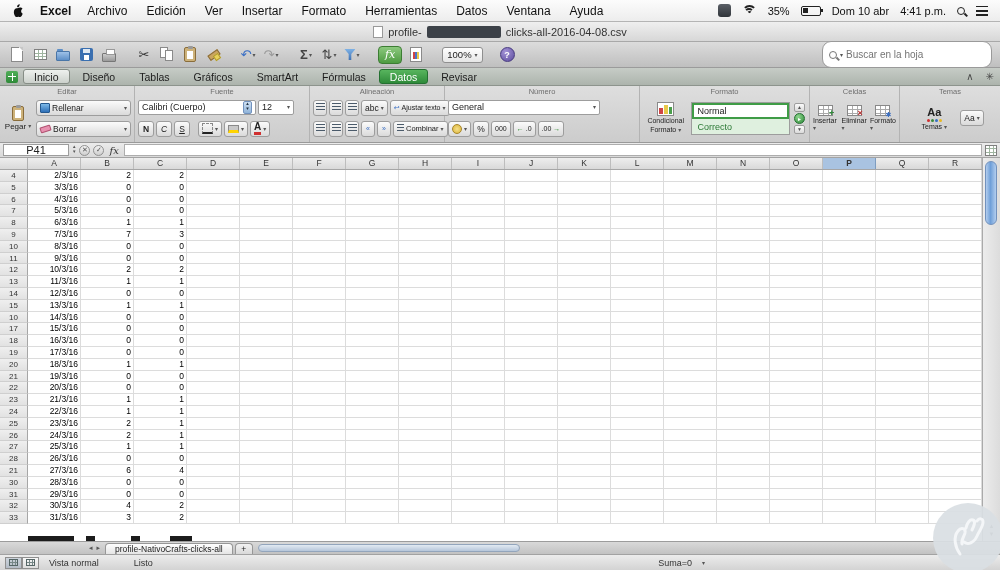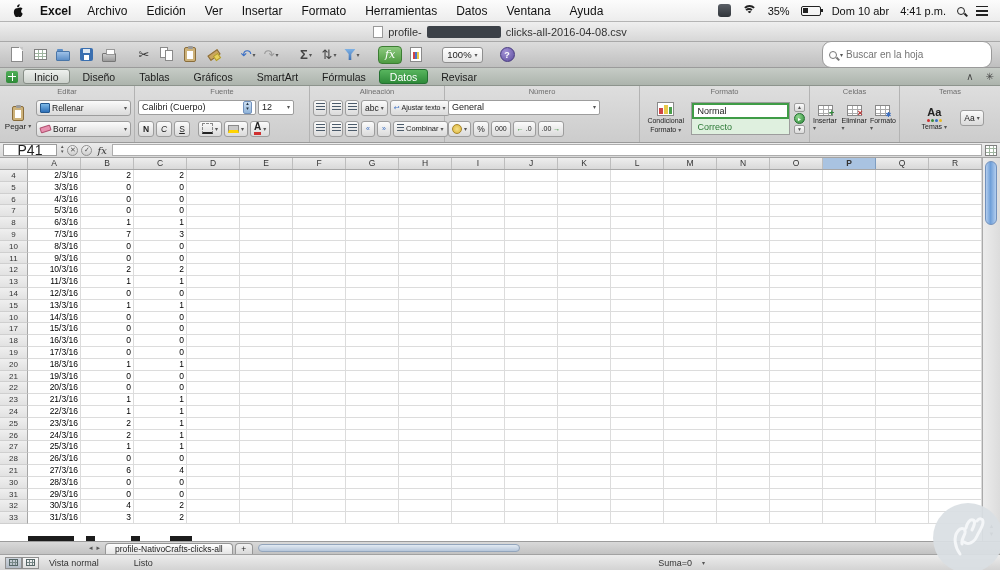--- a/index.html
+++ b/index.html
@@ -114,21 +114,21 @@
 .cicon.ins:after{content:"+";color:#2f8b3a}
 .cicon.del:after{content:"×";color:#c03030}
 .cicon.fmt:after{content:"✱";color:#3a6fc4;font-size:7px}
 .temasicon{display:flex;flex-direction:column;align-items:center;line-height:1}
 .temasicon b{font-size:11px}
 .dots{display:flex;gap:1px;margin-top:1px}
 .dots i{width:3px;height:3px;border-radius:50%}
 .dots i:nth-child(1){background:#d03030}.dots i:nth-child(2){background:#3a8a3a}.dots i:nth-child(3){background:#3a6fc4}.dots i:nth-child(4){background:#e8b820}
 
 .fbar{height:15px;background:linear-gradient(#ebebeb,#d9d9d9);border-bottom:1px solid #a3a3a3;display:flex;align-items:center;padding:0 3px;gap:3px}
-.namebox{width:54px;height:12px;background:#fff;border:1px solid #9d9d9d;font-size:14px;color:#222;display:flex;align-items:center;justify-content:center}
+.namebox{width:66px;height:12px;background:#fff;border:1px solid #9d9d9d;font-size:11px;color:#222;display:flex;align-items:center;justify-content:center}
 .nstep{display:flex;flex-direction:column;font-size:4.5px;color:#555;line-height:1.1}
 .cbtn{width:11px;height:11px;border-radius:50%;background:linear-gradient(#f2f2f2,#cfcfcf);border:1px solid #909090;display:flex;align-items:center;justify-content:center;font-size:7px;color:#555;flex:none}
 .fxlabel{font-family:"DejaVu Serif",serif;font-style:italic;font-size:10px;color:#333;padding:0 2px}
 .finput{flex:1;height:12px;background:#fff;border:1px solid #adadad}
 
 .sheetwrap{display:flex;height:383px}
 .sheetcols{width:982px}
 .chead{height:12px;display:flex;background:linear-gradient(#eee,#d9d9d9);border-bottom:1px solid #a6a6a6;font-size:8.5px;color:#333}
 .corner{width:28px;border-right:1px solid #b0b0b0;flex:none}
 .colhdr{width:53px;flex:none;border-right:1px solid #bdbdbd;text-align:center;line-height:11px}

